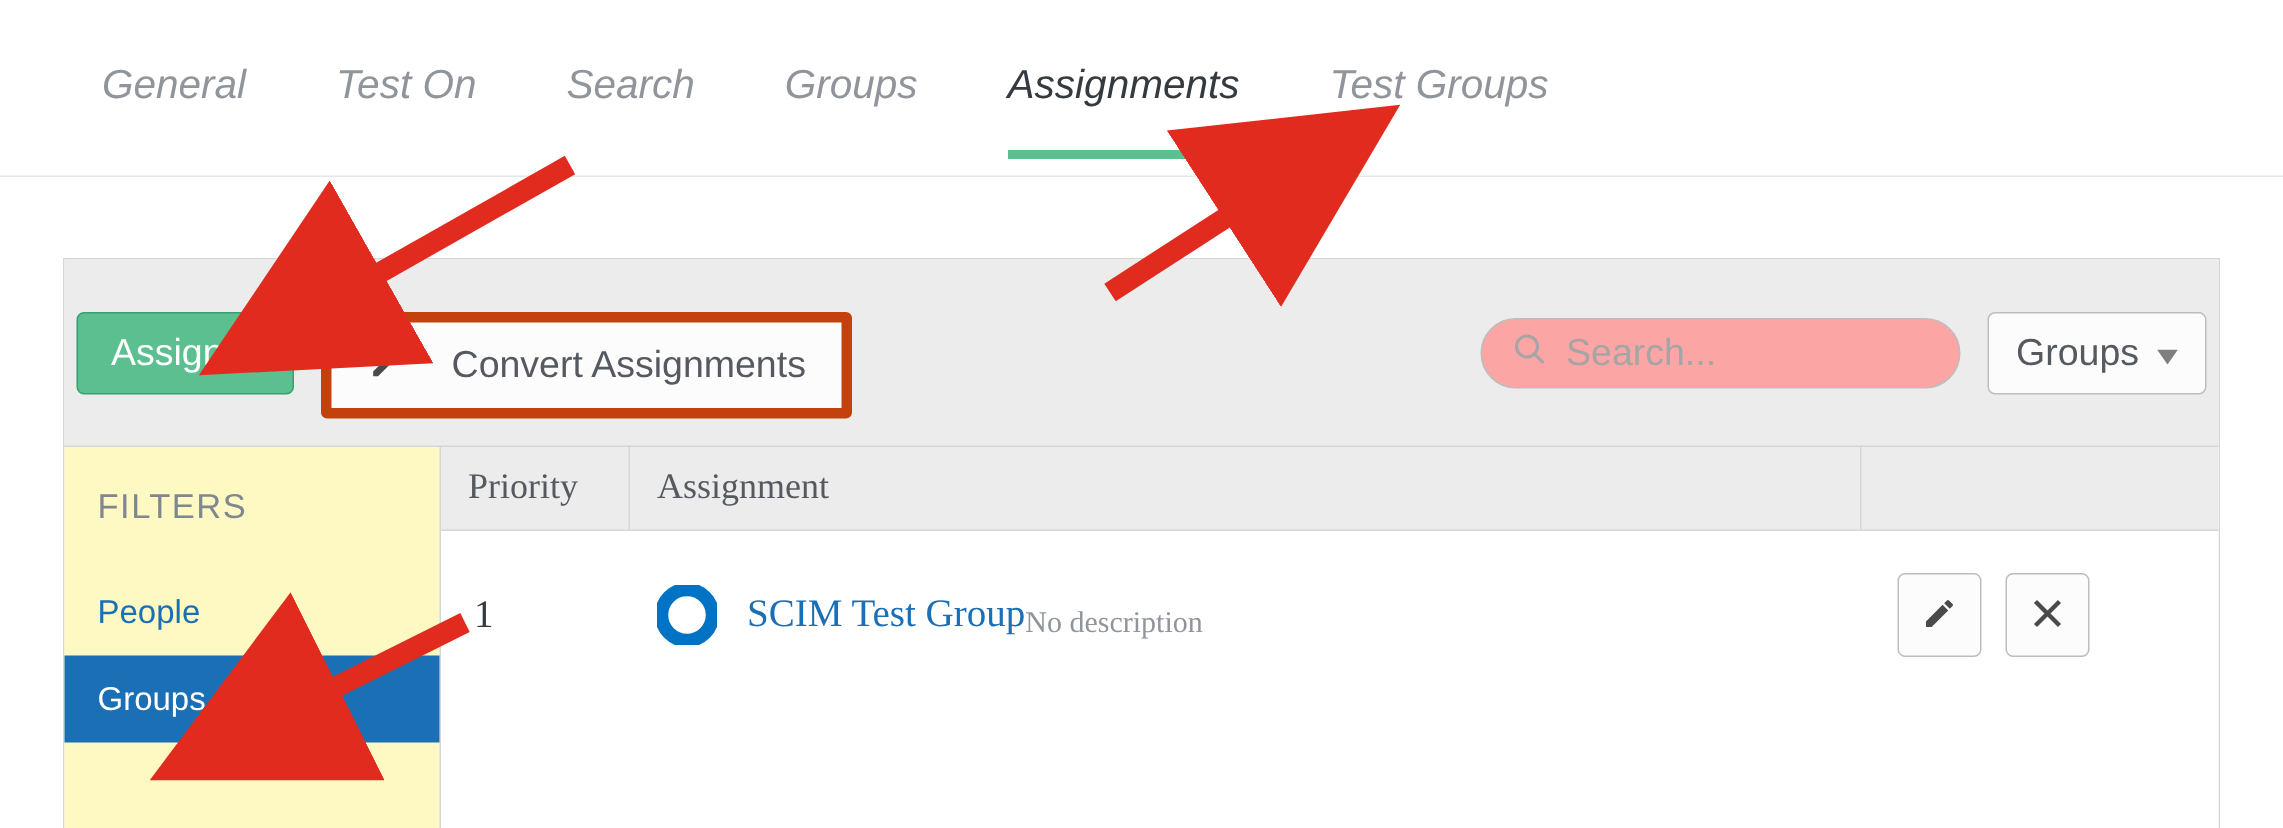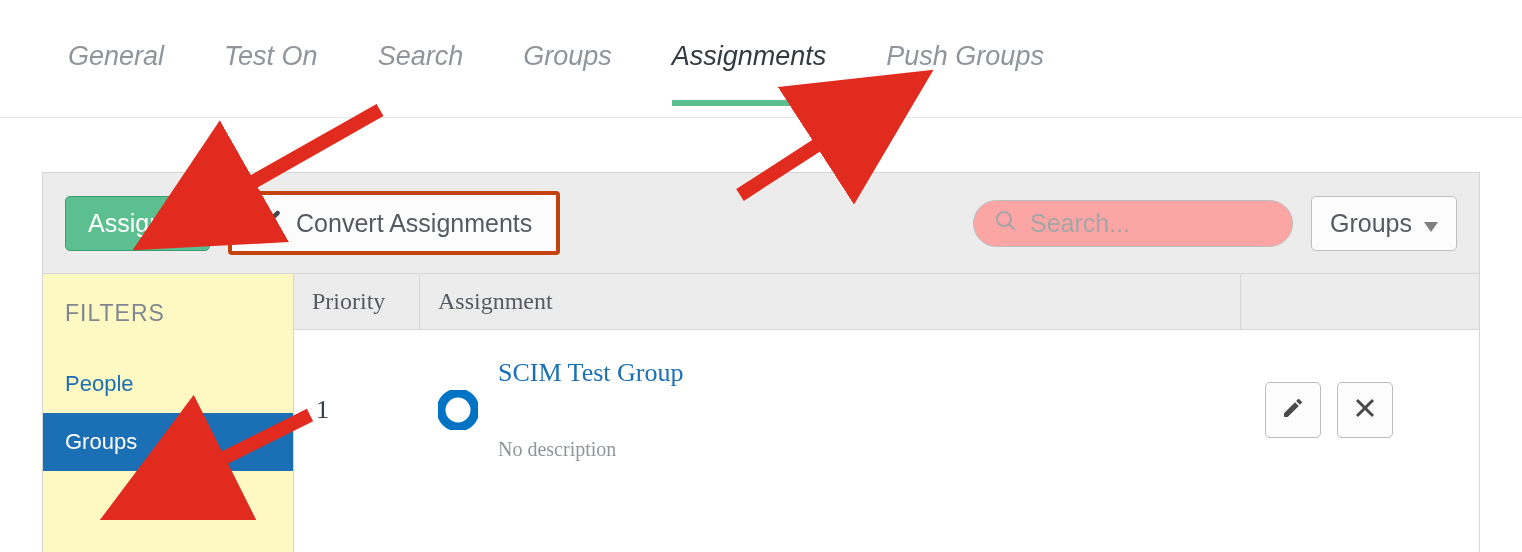--- a/index.html
+++ b/index.html
@@ -52,49 +52,50 @@
     bottom: 0;
     border: 1px solid #d6d6d6;
     border-bottom: none;
     background: #fff;
   }
 
   
   .toolbar {
     display: flex;
     align-items: center;
-    padding: 18px 22px;
+    padding: 18px 8px;
     background: #ececec;
     border-bottom: 1px solid #d6d6d6;
     gap: 18px;
   }
   .btn-assign {
     display: inline-flex;
     align-items: center;
     gap: 10px;
     background: #5cbf8f;
     color: #fff;
     border: 1px solid #3a9e70;
     border-radius: 5px;
     font-size: 25px;
     padding: 12px 22px;
     cursor: pointer;
   }
   .btn-assign svg { width: 14px; height: 10px; fill: #fff; }
   .btn-convert {
     display: inline-flex;
     align-items: center;
-    gap: 14px;
+    gap: 30px;
     background: #fcfcfc;
-    border: 4px solid #c2410c;
+    border: 7px solid #c2410c;
     border-radius: 4px;
     font-size: 25px;
     color: #555a60;
     padding: 12px 24px;
     cursor: pointer;
+    margin-top: 17px;
   }
   .btn-convert svg { width: 26px; height: 26px; fill: #4a4a4a; }
 
   .toolbar-spacer { flex: 1; }
 
   .search-wrap {
     display: flex;
     align-items: center;
     background: #fca5a5;
     border: 1px solid #bdbdbd;
@@ -211,21 +212,21 @@
     flex: 1;
     display: flex;
     align-items: center;
     gap: 20px;
     padding-left: 18px;
   }
   .group-icon {
     width: 40px;
     height: 40px;
   }
-  .group-text { display: flex; flex-direction: column; gap: 40px; }
+  .group-text { display: flex; flex-direction: row; }
   .group-name { font-size: 26px; color: #1a6fb5; cursor: pointer; }
   .group-desc { font-size: 20px; color: #8f959b; margin-top: 10px; }
   .td-actions {
     width: 238px;
     display: flex;
     gap: 16px;
     justify-content: flex-start;
     padding-left: 24px;
   }
   .icon-btn {
@@ -247,21 +248,21 @@
 </style>
 </head>
 <body>
 
 <div class="tabs">
   <div class="tab">General</div>
   <div class="tab">Test On</div>
   <div class="tab">Search</div>
   <div class="tab">Groups</div>
   <div class="tab active">Assignments</div>
-  <div class="tab">Push Groups</div>
+  <div class="tab">Test Groups</div>
 </div>
 
 <div class="content-frame">
 
   <div class="toolbar">
     <button class="btn-assign">
       <span>Assign</span>
       <span>
         <svg viewBox="0 0 14 10">
             <polygon points="0,0 14,0 7,10"></polygon>

